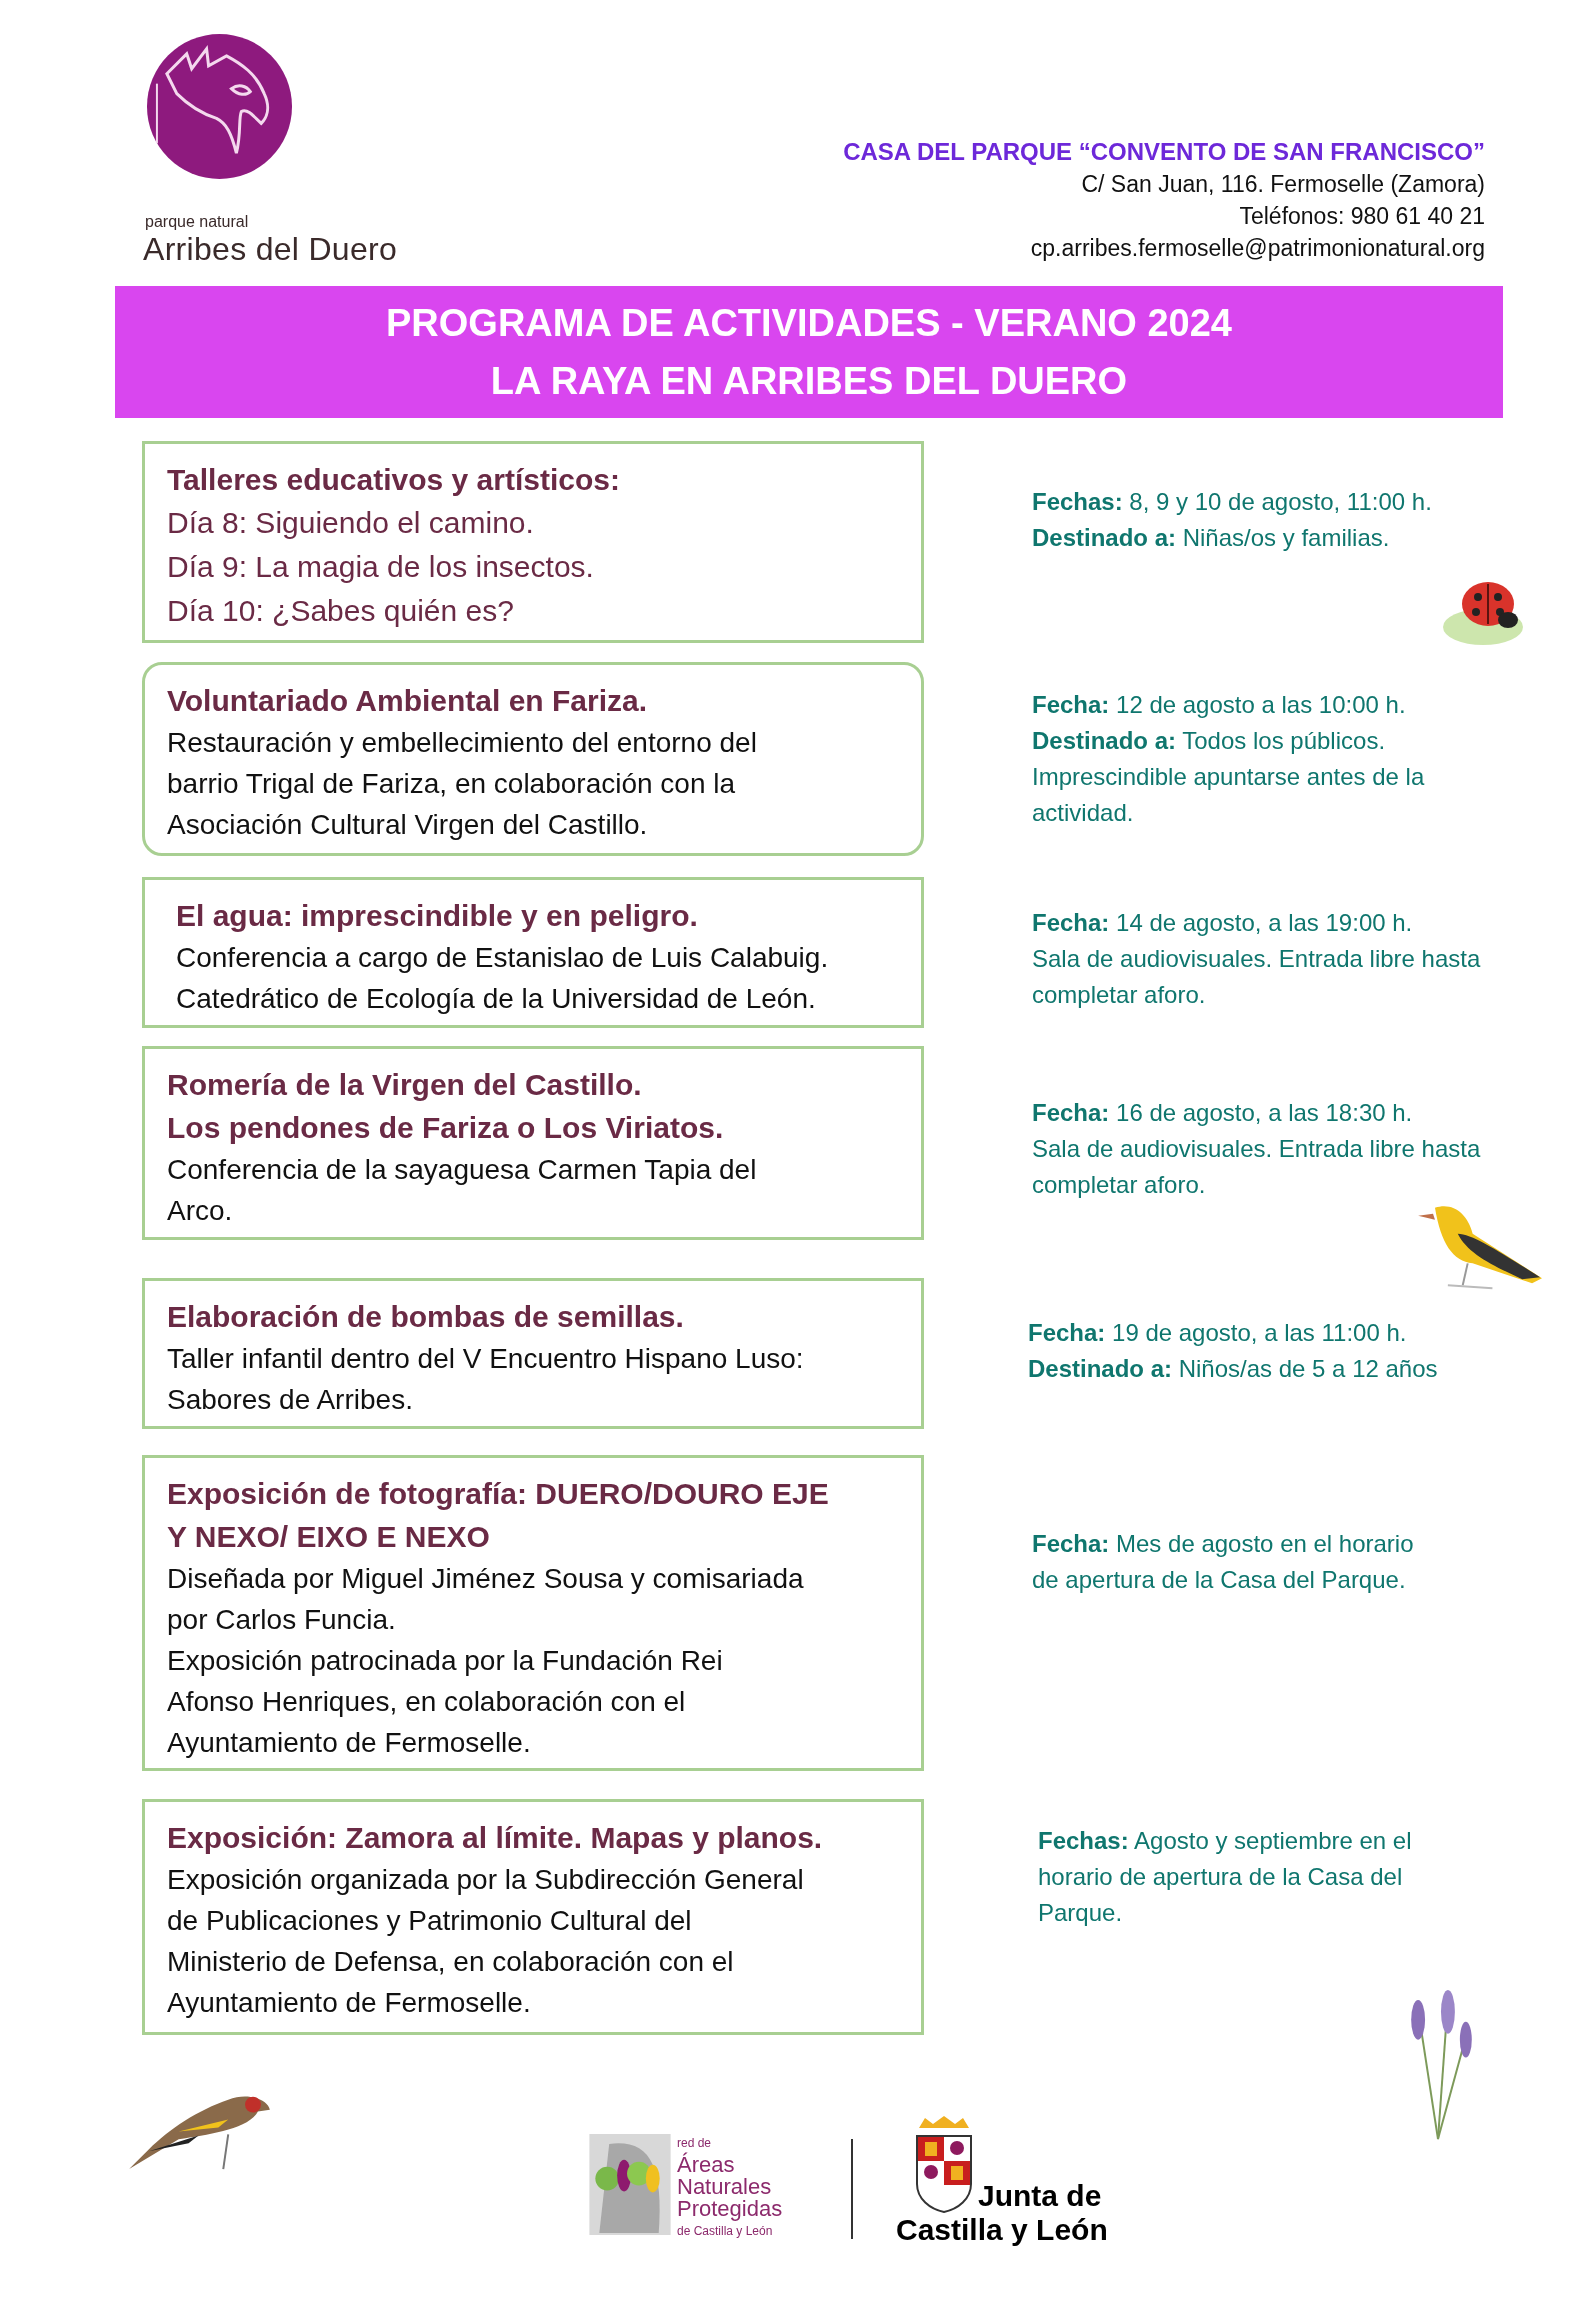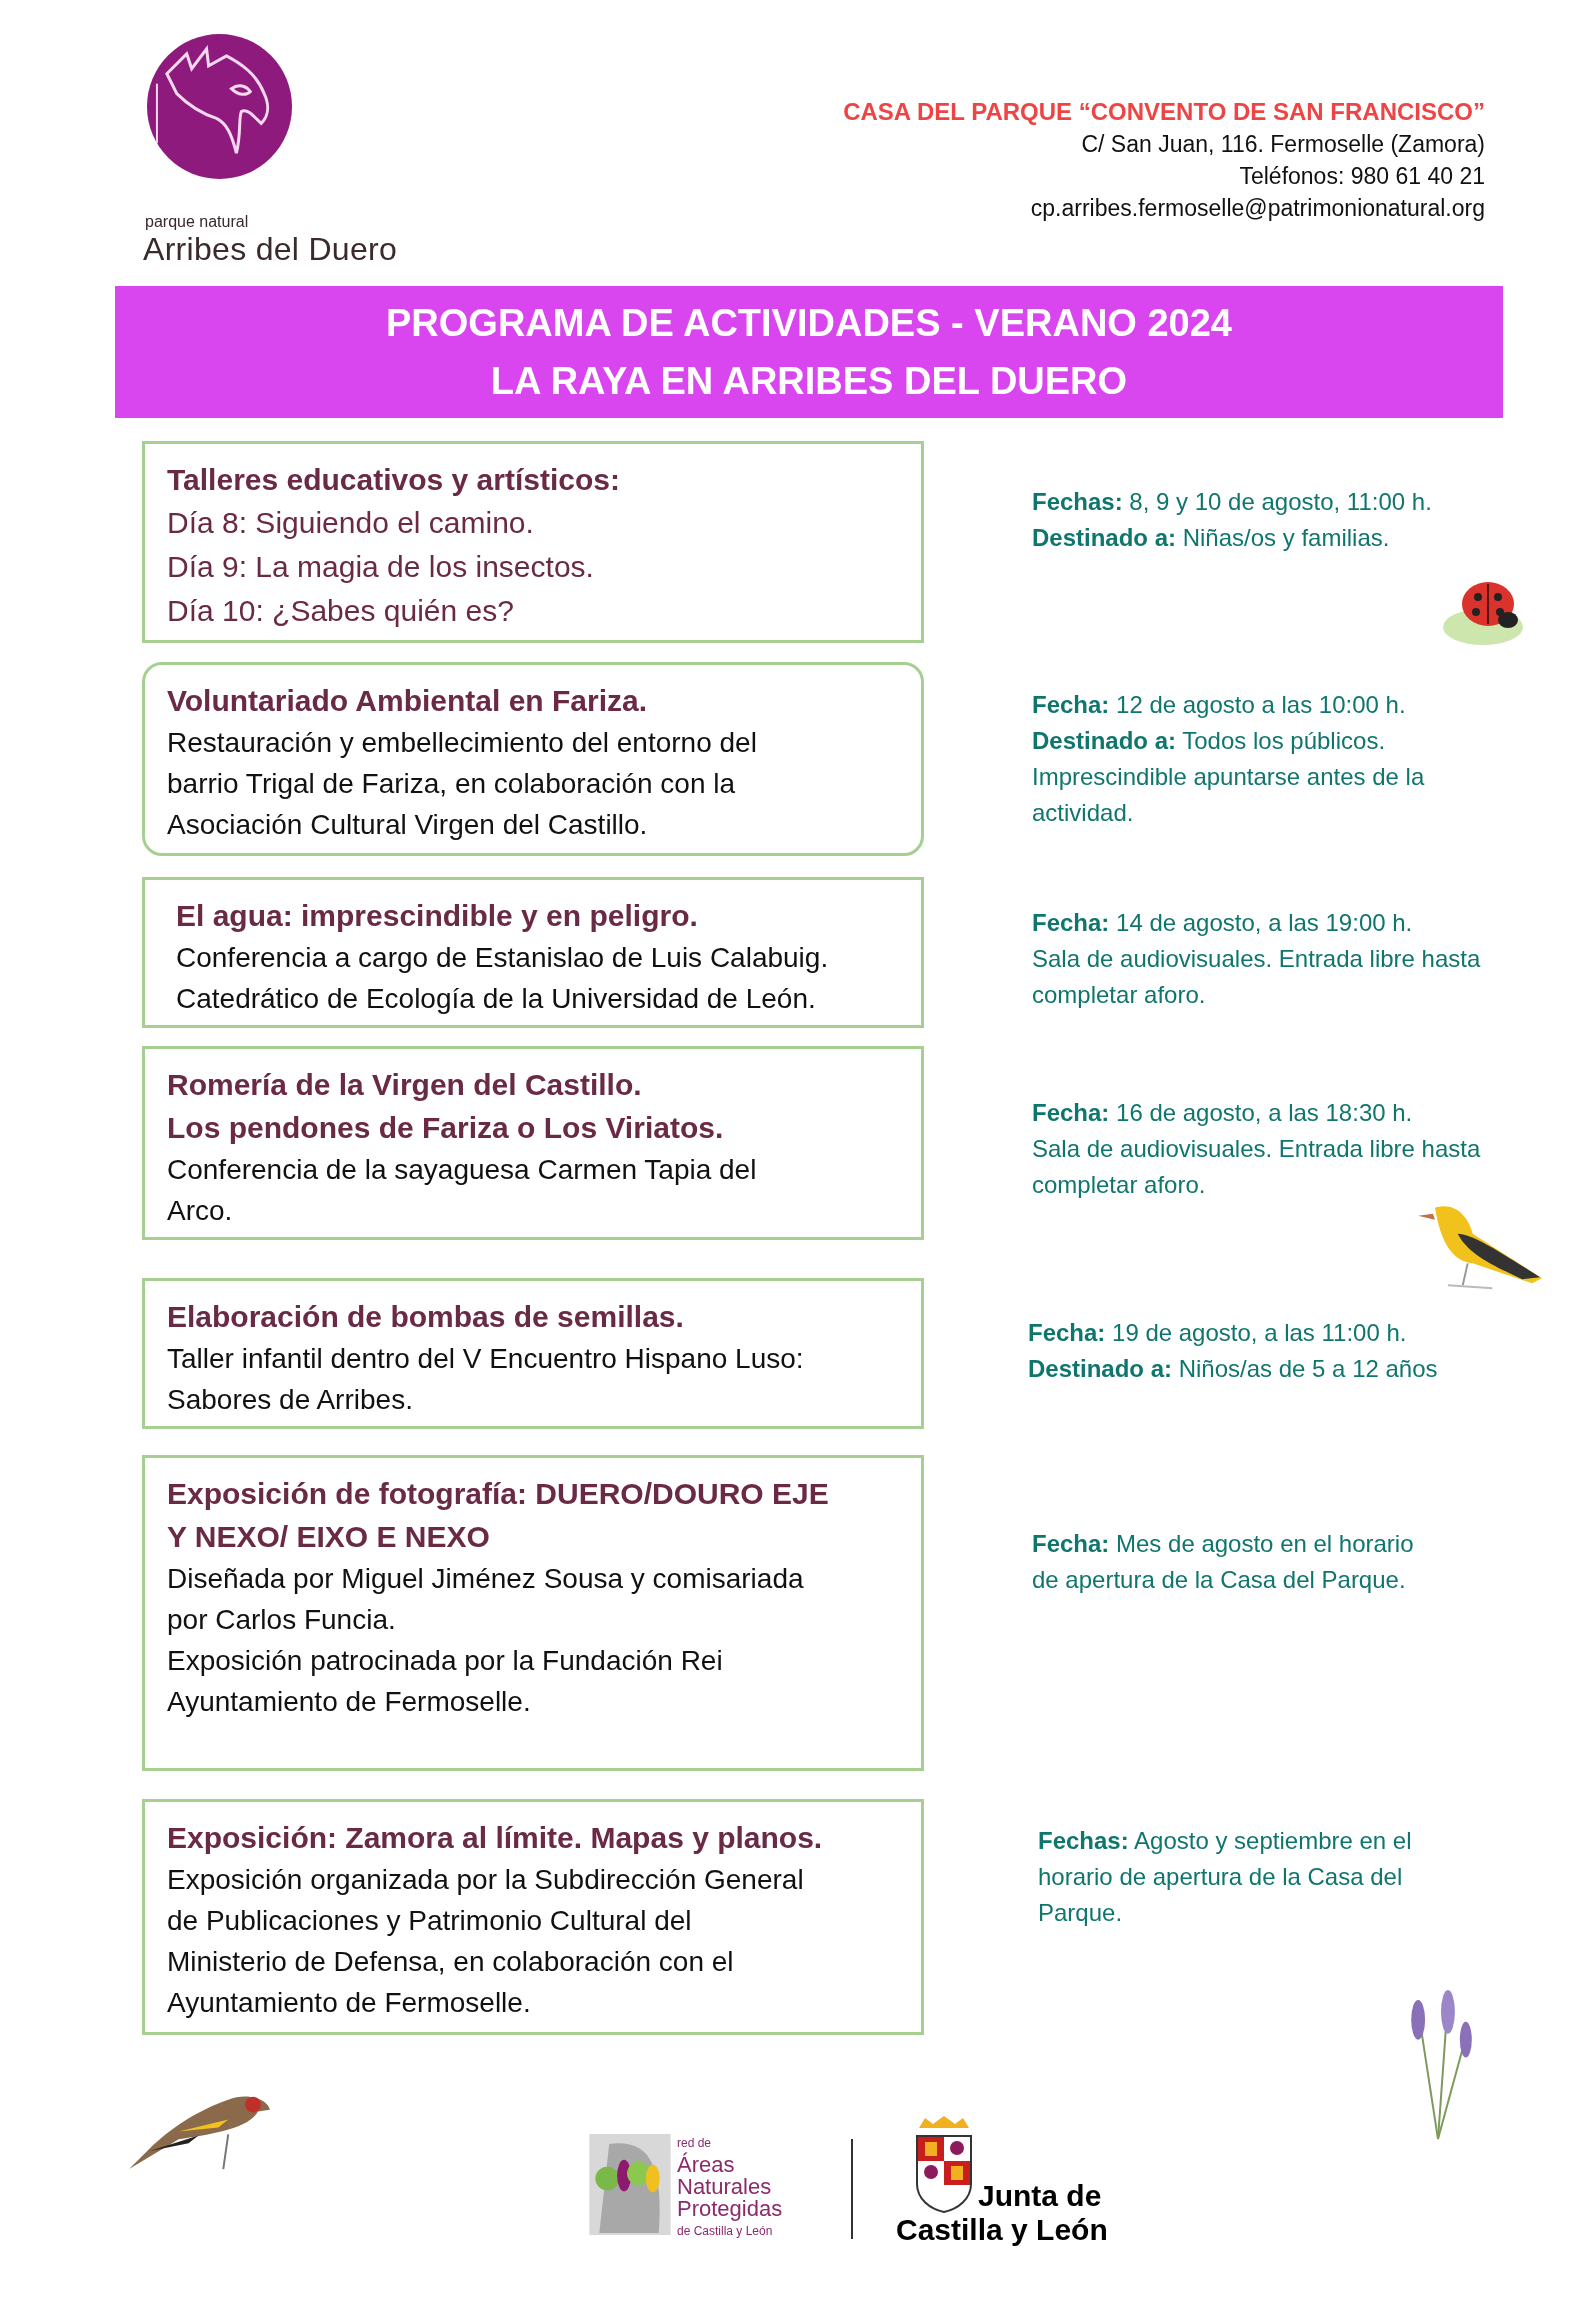--- a/index.html
+++ b/index.html
@@ -3,21 +3,21 @@
 <meta charset="utf-8">
 <style>
   html,body{margin:0;padding:0;background:#fff;}
   body{width:1592px;height:2299px;position:relative;font-family:"Liberation Sans","DejaVu Sans",sans-serif;color:#111;overflow:hidden;}
   .abs{position:absolute;}
   
   .logo-circle{left:147px;top:34px;width:145px;height:145px;border-radius:50%;background:#8e1a7e;}
   .logo-small{left:145px;top:213px;font-size:16px;color:#3a2a2a;}
   .logo-big{left:143px;top:231px;font-size:32px;color:#3a2a2a;letter-spacing:0.3px;}
   .contact{right:107px;top:96px;text-align:right;font-size:23px;line-height:32px;color:#111;}
-  .contact .org{color:#ef4444;font-weight:bold;font-size:24px;}
+  .contact .org{color:#6d28d9;font-weight:bold;font-size:24px;margin-top:40px;}
   
   .banner{left:115px;top:286px;width:1388px;height:132px;background:#d946ef;color:#fff;text-align:center;font-weight:bold;font-size:38px;line-height:58px;padding-top:8px;box-sizing:border-box;}
   
   .box{position:absolute;left:142px;width:782px;border:3px solid #a8cf92;box-sizing:border-box;padding:14px 22px 12px 22px;}
   .box .title{color:#6a2a45;font-weight:bold;font-size:30px;line-height:43px;}
   .box .desc{font-size:28px;line-height:41px;color:#111;}
   .box .subline{color:#6a2a45;font-size:30px;line-height:44px;}
   .info{position:absolute;font-size:24px;line-height:36px;color:#0f766e;}
   .info b{font-weight:bold;}
   
@@ -114,20 +114,21 @@
   <div><b>Fecha:</b><span> 19 de agosto, a las 11:00 h.</span></div>
   <div><b>Destinado a:</b><span> Niños/as de 5 a 12 años</span></div>
 </div>
 
 <div class="box" style="top:1455px;height:316px;">
   <div class="title">Exposición de fotografía: DUERO/DOURO EJE</div>
   <div class="title">Y NEXO/ EIXO E NEXO</div>
   <div class="desc">Diseñada por Miguel Jiménez Sousa y comisariada</div>
   <div class="desc">por Carlos Funcia.</div>
   <div class="desc">Exposición patrocinada por la Fundación Rei</div>
+  <div class="desc">Afonso Henriques, en colaboración con el</div>
   <div class="desc">Ayuntamiento de Fermoselle.</div>
 </div>
 <div class="info" style="left:1032px;top:1526px;">
   <div><b>Fecha:</b><span> Mes de agosto en el horario</span></div>
   <div>de apertura de la Casa del Parque.</div>
 </div>
 
 <div class="box" style="top:1799px;height:236px;">
   <div class="title">Exposición: Zamora al límite. Mapas y planos.</div>
   <div class="desc">Exposición organizada por la Subdirección General</div>

